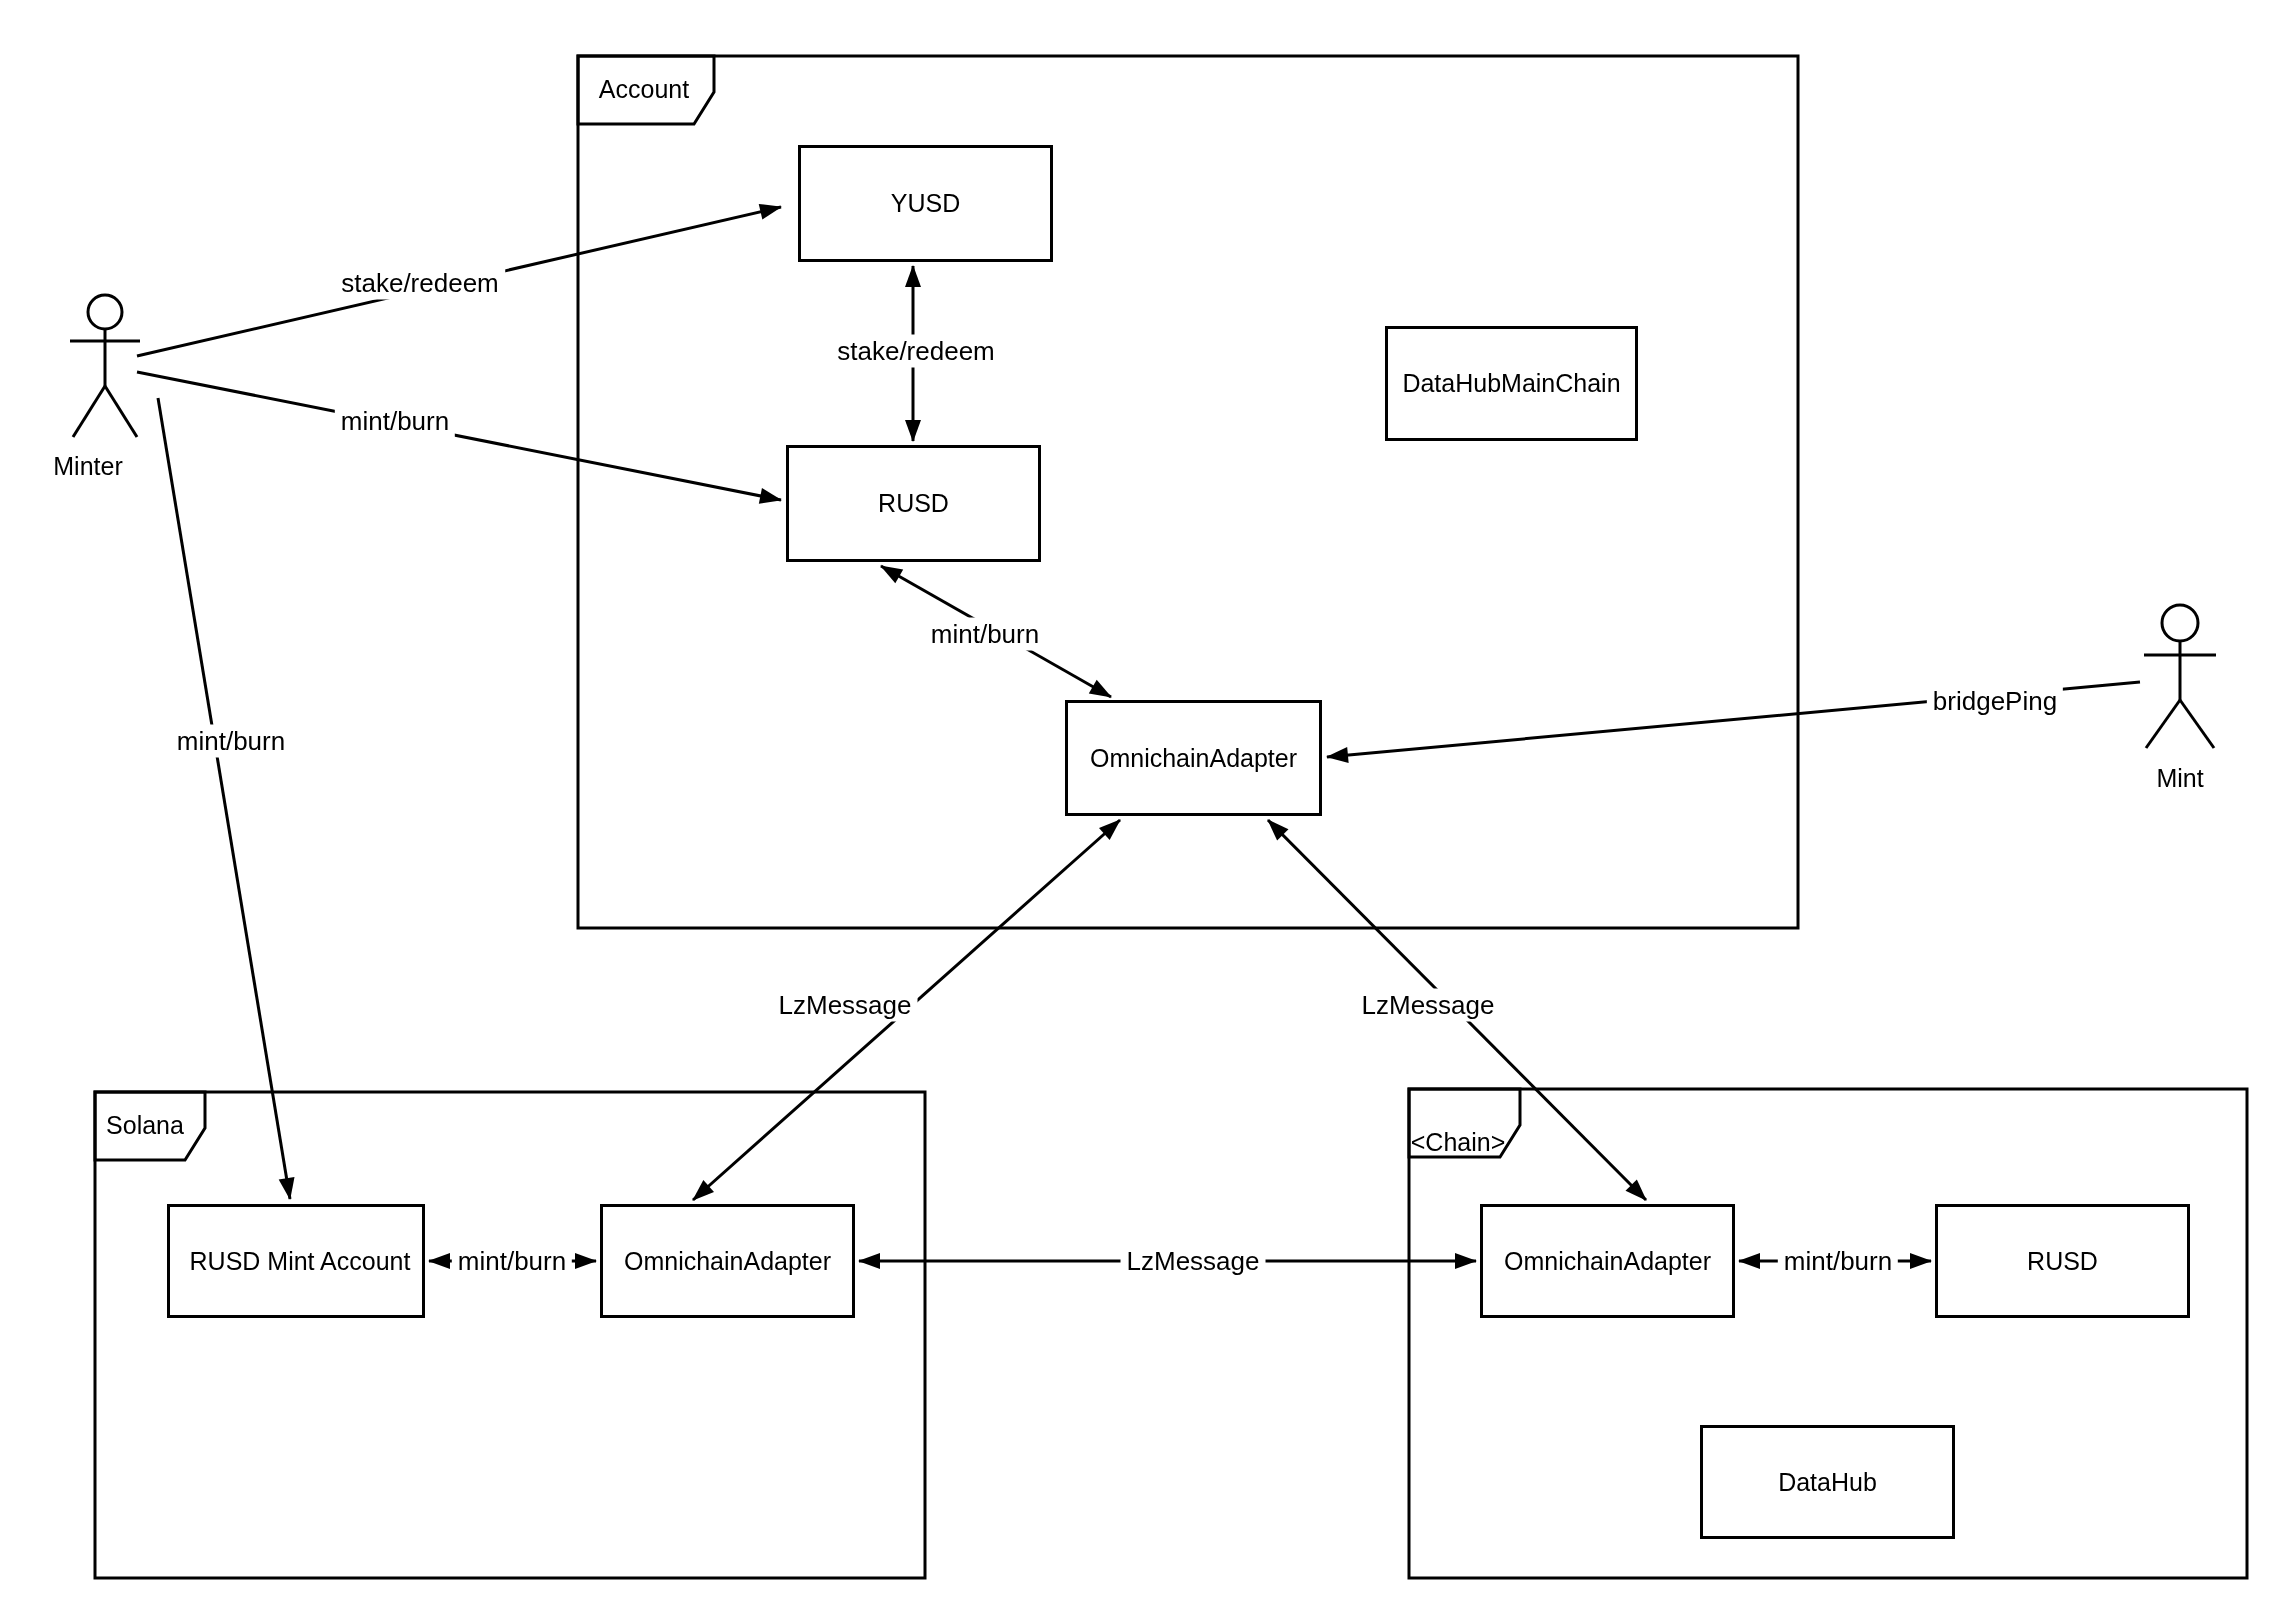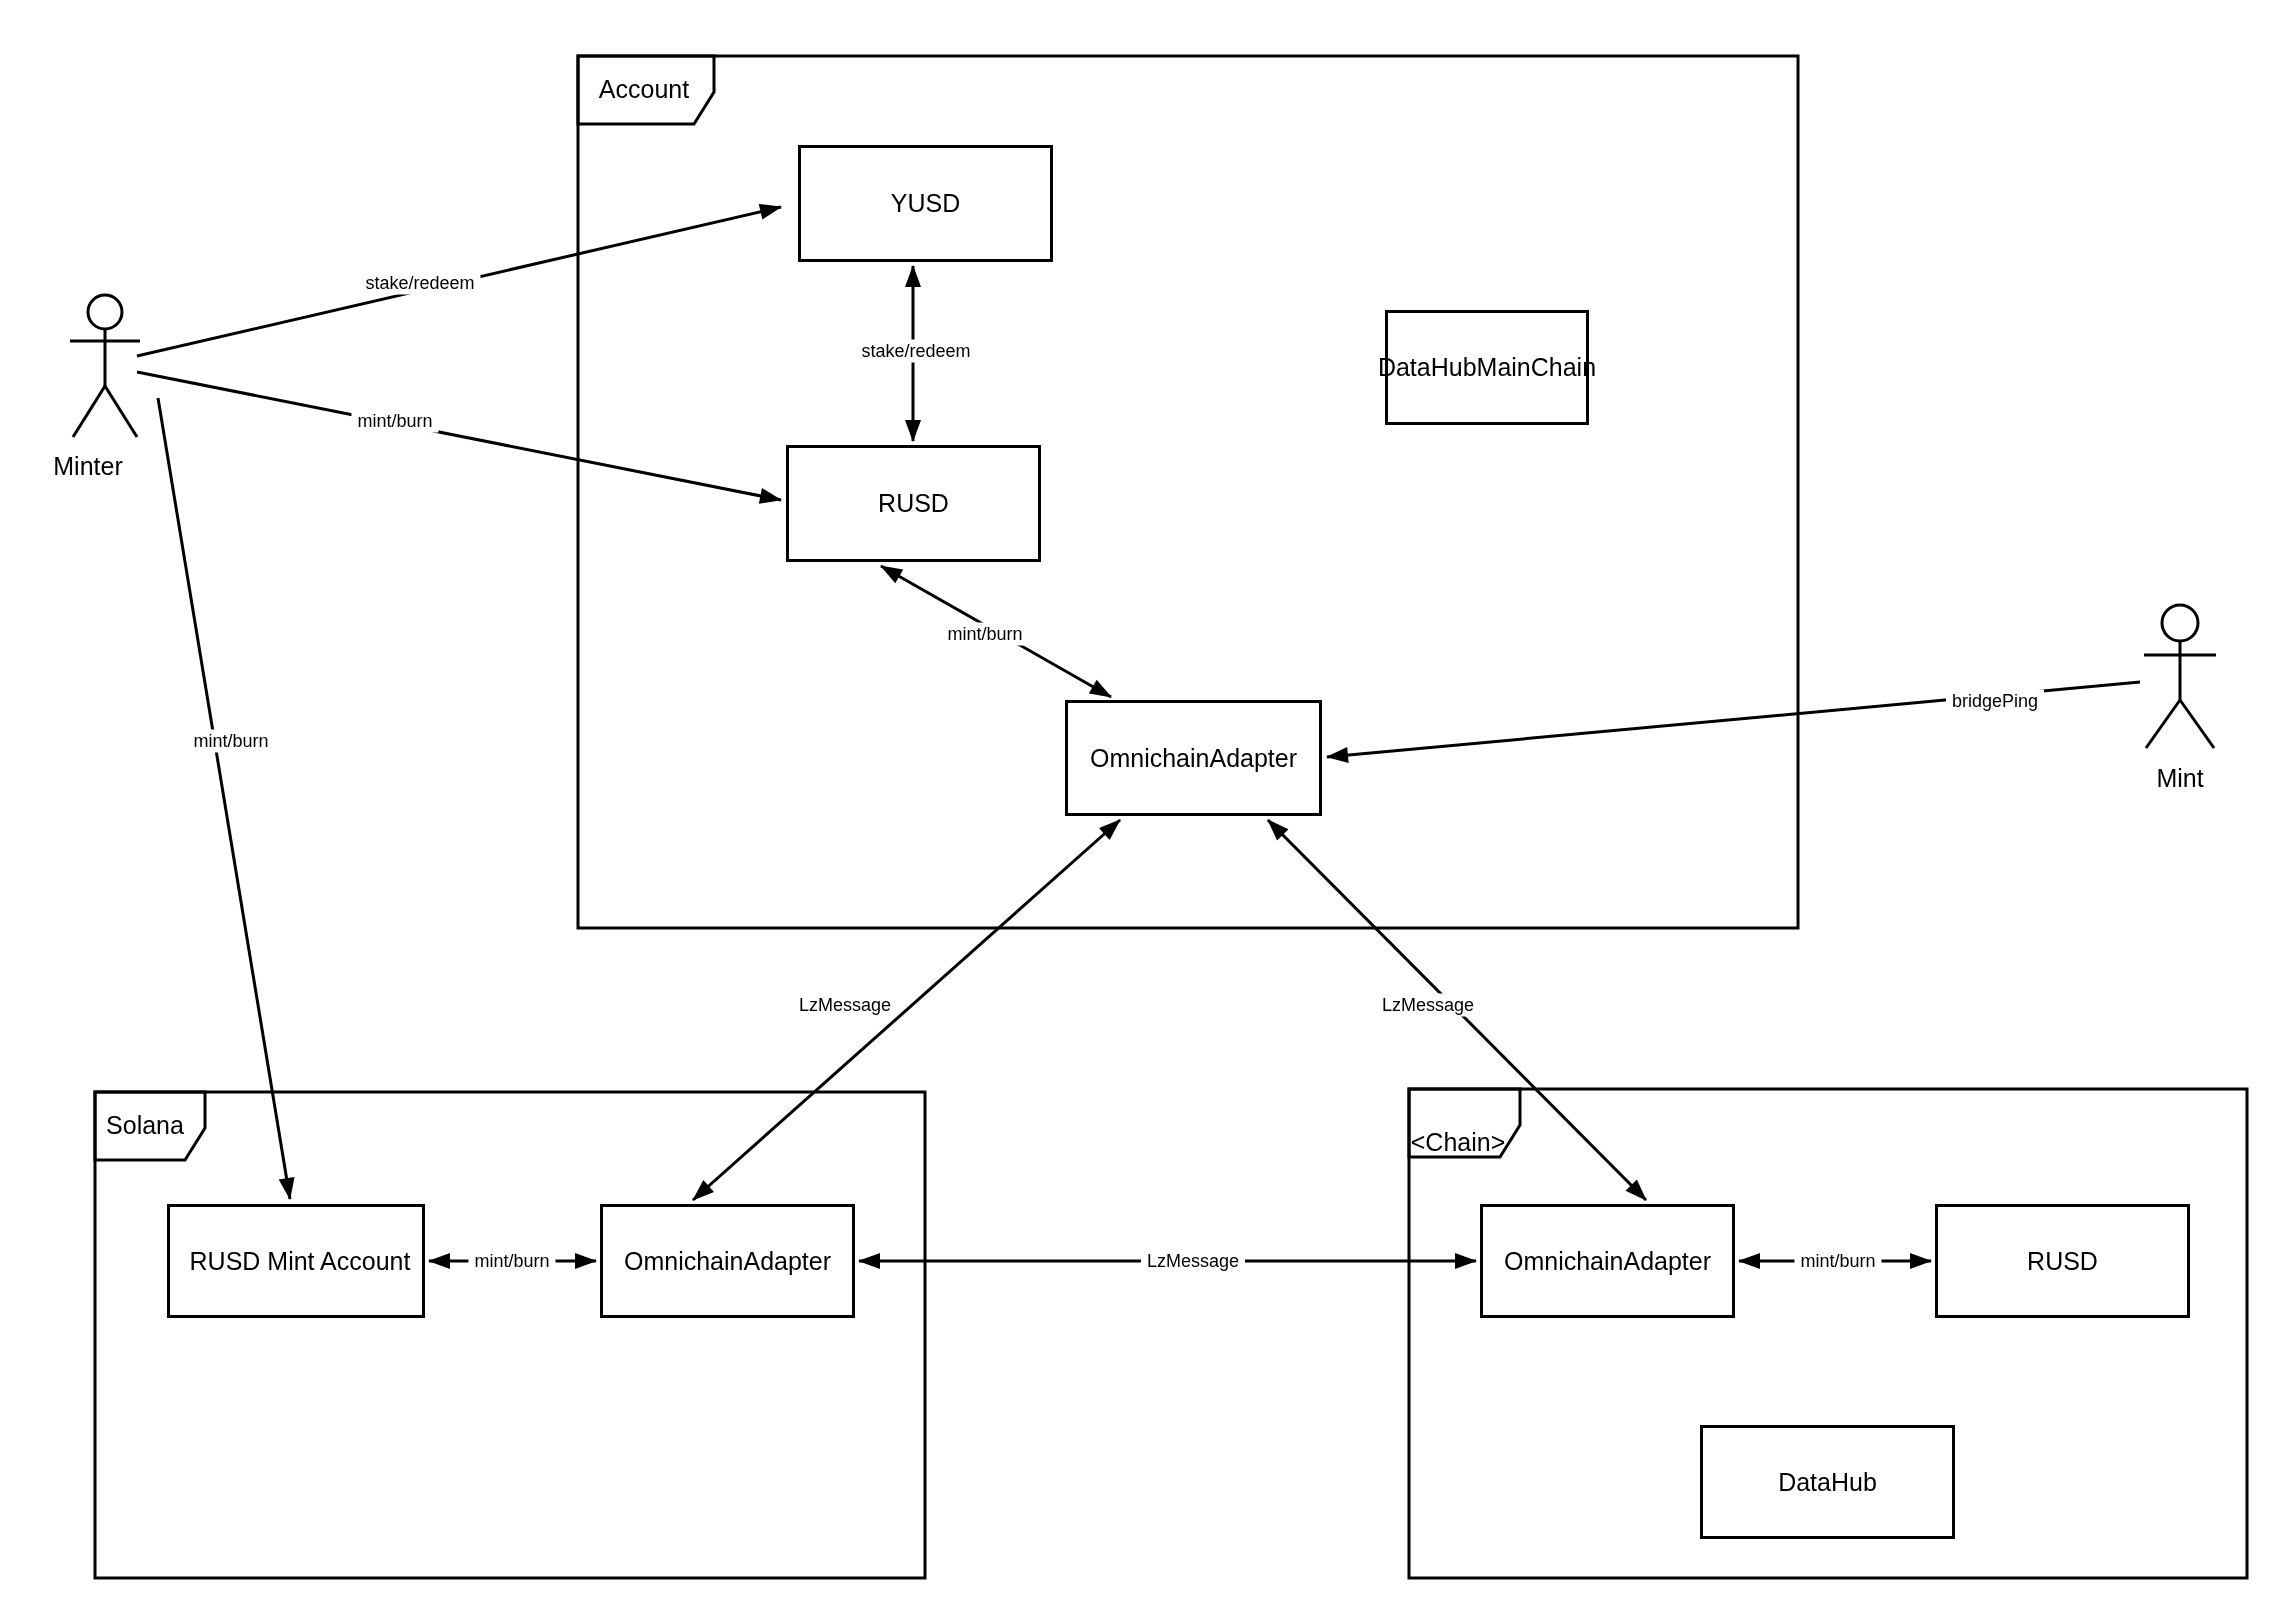--- a/index.html
+++ b/index.html
@@ -21,21 +21,21 @@
     font-size:25px;
     text-align:center;
     white-space:nowrap;
     z-index:3;
   }
   .elabel{
     position:absolute;
     transform:translate(-50%,-50%);
     background:#fff;
     padding:1px 6px;
-    font-size:18px;
+    font-size:26px;
     white-space:nowrap;
     z-index:4;
   }
   .plain{
     position:absolute;
     transform:translate(-50%,-50%);
     font-size:25px;
     white-space:nowrap;
     z-index:4;
   }
@@ -102,21 +102,21 @@
       <line x1="1739" y1="1261" x2="1931" y2="1261" marker-start="url(#arrStart)" marker-end="url(#arrEnd)"></line>
     </g>
   </svg>
 
   <div class="node" style="left:786px;top:145px;width:255px;height:117px;margin-left:12px;">
     <span>YUSD</span>
   </div>
   <div class="node" style="left:786px;top:445px;width:255px;height:117px;">
     <span>RUSD</span>
   </div>
-  <div class="node" style="left:1385px;top:310px;width:204px;height:115px;">
+  <div class="node" style="left:1385px;top:326px;width:253px;height:115px;">
     <span>DataHubMainChain</span>
   </div>
   <div class="node" style="left:1065px;top:700px;width:257px;height:116px;">
     <span>OmnichainAdapter</span>
   </div>
   <div class="node" style="left:167px;top:1204px;width:258px;height:114px;padding-left:8px;">
     <span>RUSD Mint Account</span>
   </div>
   <div class="node" style="left:600px;top:1204px;width:255px;height:114px;">
     <span>OmnichainAdapter</span>

